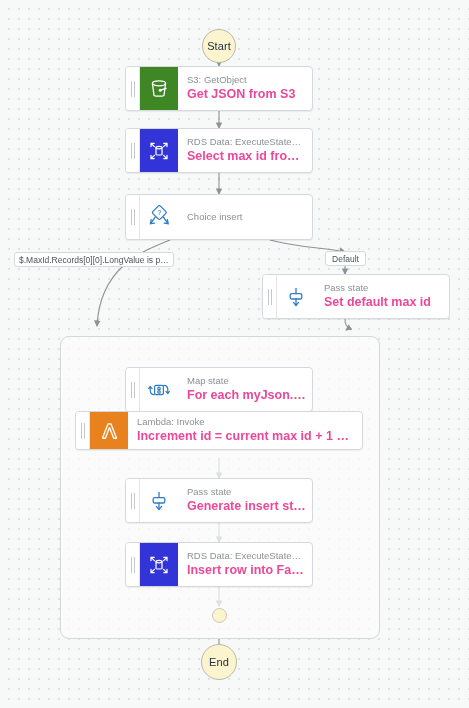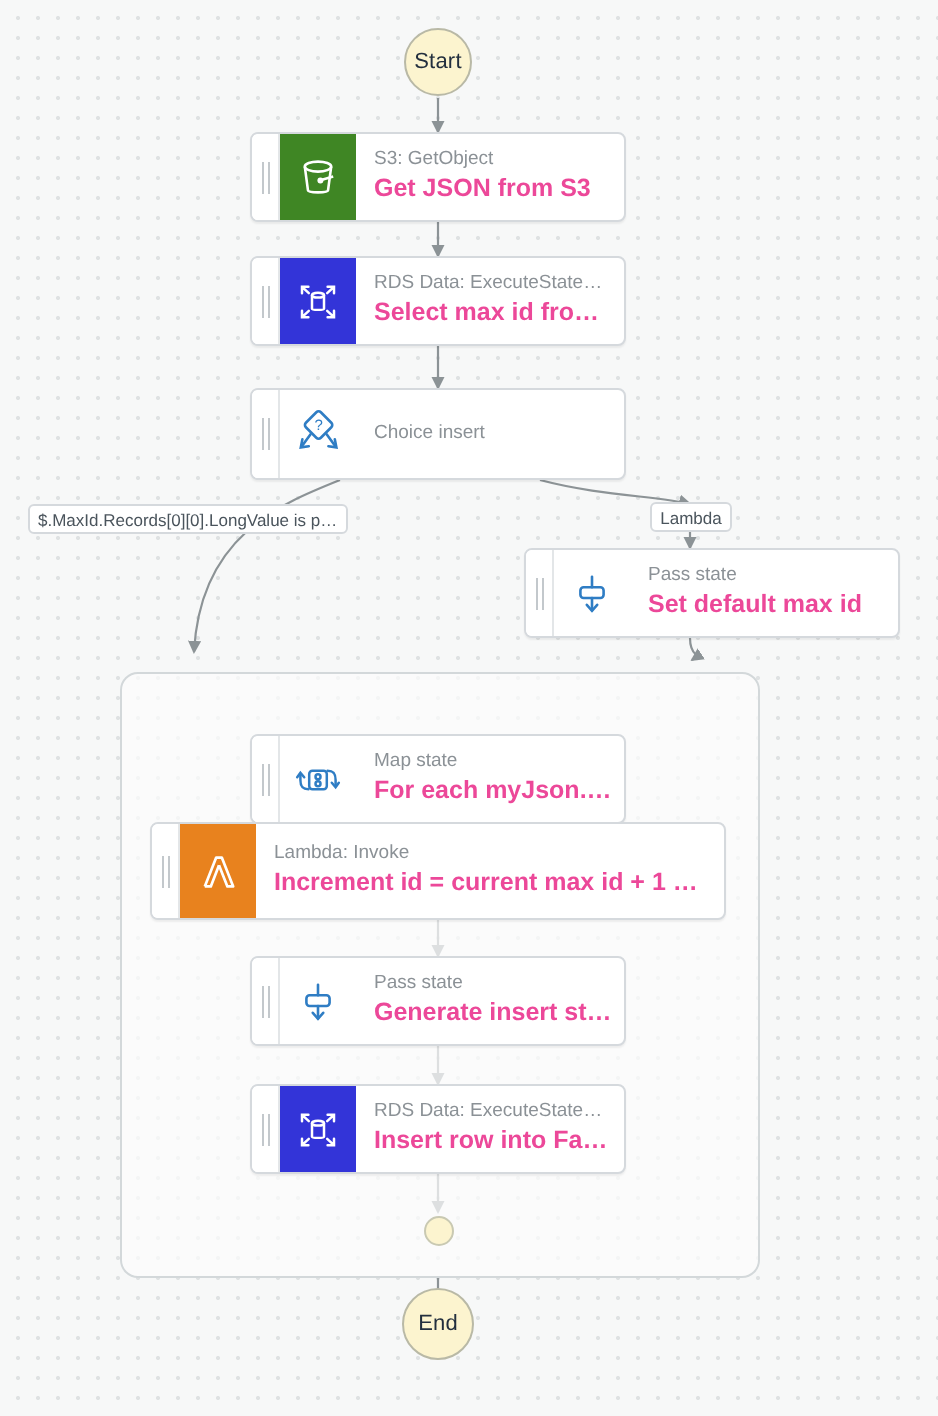--- a/index.html
+++ b/index.html
@@ -170,21 +170,21 @@
       <path d="M 219 523 L 219 542"></path>
 
       <path d="M 219 587 L 219 606"></path>
 
       <path d="M 219 639 L 219 659"></path>
     </g>
   </svg>
 
   <div class="map-container" style="left:60px; top:336px; width:320px; height:303px;"></div>
 
-  <div class="terminal" style="left:202px; top:14px; width:34px; height:34px;">
+  <div class="terminal" style="left:202px; top:29px; width:34px; height:34px;">
     <span>Start</span>
   </div>
 
   <div class="node" style="left:125px; top:66px; width:188px; height:45px;">
     <div class="grip">
         <i></i>
         <i></i>
       </div>
     <div class="iconbox" style="background:#3f8624;">
       <svg width="24" height="24" viewBox="0 0 24 24" fill="none" stroke="#ffffff" stroke-width="1.3">
@@ -236,21 +236,21 @@
         <path d="M 21.4 15.6 L 22.2 19.7 L 18.2 19.1"></path>
       </svg>
     </div>
     <div class="labels">
       <div class="svc">Choice insert</div>
     </div>
   </div>
 
   <div class="edge-label" style="left:14px; top:252px; width:160px; height:15px;">$.MaxId.Records[0][0].LongValue is pres…</div>
 
-  <div class="edge-label" style="left:325px; top:251px; width:41px; height:15px; text-align:center;">Lambda</div>
+  <div class="edge-label" style="left:325px; top:251px; width:41px; height:15px; text-align:center;">Default</div>
 
   <div class="node" style="left:262px; top:274px; width:188px; height:45px;">
     <div class="grip">
         <i></i>
         <i></i>
       </div>
     <div class="iconbox plain">
       <svg width="24" height="24" viewBox="0 0 24 24" fill="none" stroke="#2f7dc4" stroke-width="1.3" stroke-linecap="round">
         <rect x="6.2" y="8.6" width="11.6" height="5.4" rx="1.6"></rect>
         <path d="M 12 3.4 L 12 8.6"></path>
@@ -279,21 +279,21 @@
         <path d="M 7.2 16.6 C 3.4 16.6 3.2 14 3.2 12 L 3.2 9"></path>
         <path d="M 1.6 10.6 L 3.2 8.4 L 5.1 10.6"></path>
       </svg>
     </div>
     <div class="labels">
       <div class="svc">Map state</div>
       <div class="title">For each myJson.family</div>
     </div>
   </div>
 
-  <div class="node" style="left:75px; top:411px; width:288px; height:49px;">
+  <div class="node" style="left:75px; top:411px; width:288px; height:39px;">
     <div class="grip">
         <i></i>
         <i></i>
       </div>
     <div class="iconbox" style="background:#e8821e;">
       <svg width="24" height="24" viewBox="0 0 24 24" fill="none" stroke="#ffffff" stroke-width="1.35" stroke-linejoin="round">
         <path d="M 5.4 19.2 L 11.1 4.8 L 13.9 4.8 L 19.6 19.2 L 16.7 19.2 L 12.5 8.6"></path>
         <path d="M 12.5 8.6 L 8.4 19.2 L 5.4 19.2"></path>
       </svg>
     </div>

